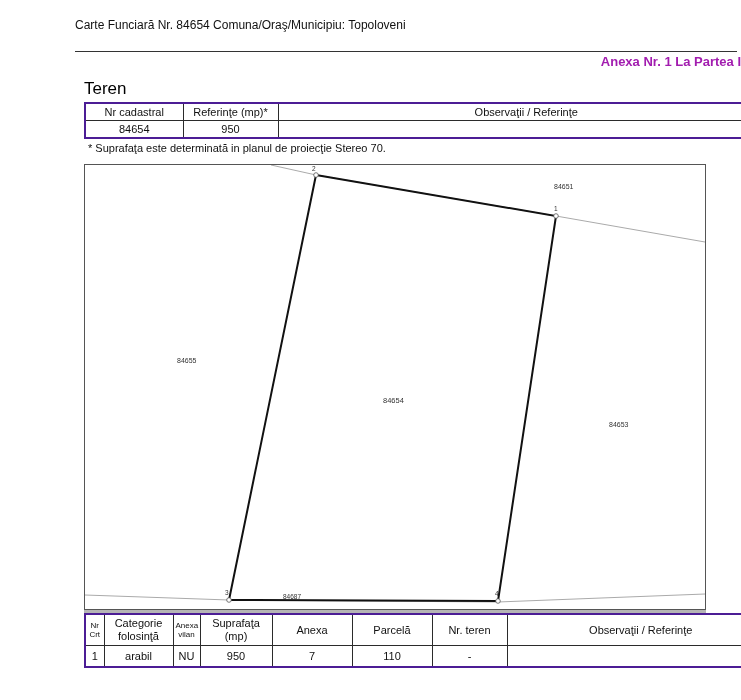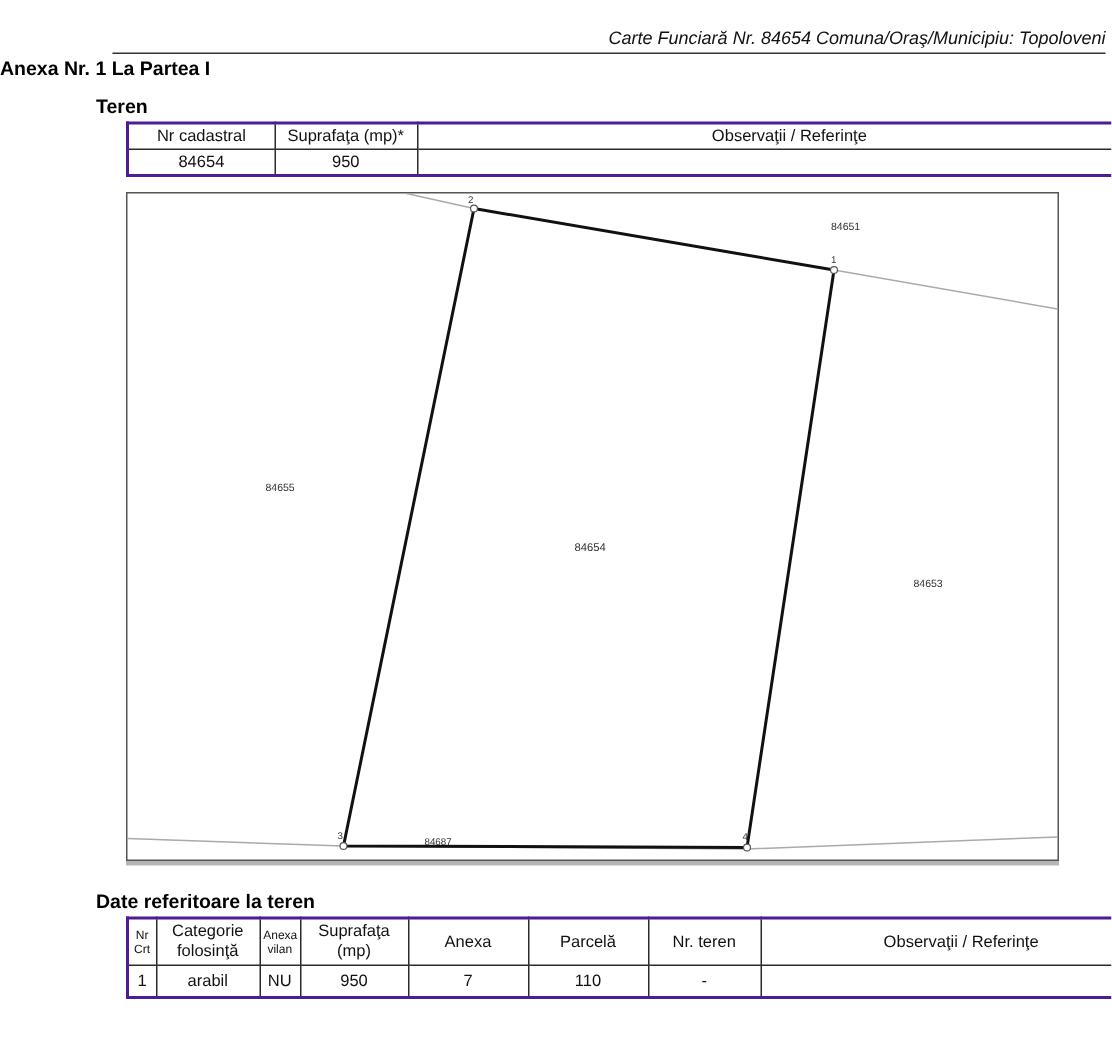--- a/index.html
+++ b/index.html
@@ -8,39 +8,37 @@
     width: 741px;
     height: 700px;
     overflow: hidden;
     background: #fff;
     color: #1a1a1a;
     font-family: "Liberation Sans", sans-serif;
   }
   
   .doc-header {
     margin: 18px 4px 0 75px;
-    padding-bottom: 3px;
+    padding-bottom: 19px;
     border-bottom: 1px solid #333;
-    text-align: right;
-    font-style: italic;
     font-size: 12px;
     color: #111;
   }
   .page-title {
     margin-top: 2px;
-    text-align: left;
+    text-align: right;
     font-size: 13px;
     font-weight: bold;
-    color: #000000;
+    color: #a21caf;
   }
   
   .section-heading {
-    margin: 10px 0 3px 64px;
-    font-size: 13px;
-    font-weight: bold;
+    margin: 10px 0 3px 84px;
+    font-size: 17px;
+    font-weight: normal;
     color: #000;
   }
   
   table.doc-table {
     margin-left: 84px;
     width: 692px;
     border-collapse: collapse;
     table-layout: fixed;
     font-size: 11px;
     color: #111;
@@ -110,31 +108,32 @@
 
   <table class="doc-table teren-table">
     <colgroup>
         <col style="width:98px">
         <col style="width:95px">
         <col>
       </colgroup>
     <tbody>
         <tr>
       <th>Nr cadastral</th>
-      <th>Suprafaţa (mp)*</th>
+      <th>Referinţe (mp)*</th>
       <th>Observaţii / Referinţe</th>
     </tr>
     <tr>
       <td>84654</td>
       <td>950</td>
       <td></td>
     </tr>
   </tbody>
     </table>
 
+  <div class="footnote">* Suprafaţa este determinată in planul de proiecţie Stereo 70.</div>
 
   <div class="map-wrap">
     <div class="map-box">
       <svg width="620" height="444" viewBox="0 0 620 444">
 
         <polyline points="186,0 231,10 471,51 620,77" fill="none" stroke="#aaaaaa" stroke-width="1"></polyline>
         <polyline points="0,430 144,435 413,437 620,429" fill="none" stroke="#aaaaaa" stroke-width="1"></polyline>
 
         <polygon points="231,10 471,51 413,436 144,435" fill="none" stroke="#111111" stroke-width="2"></polygon>
 
@@ -151,21 +150,20 @@
         <text class="map-label" x="92" y="198" font-size="7">84655</text>
         <text class="map-label" x="298" y="238" font-size="7.5" fill="#222">84654</text>
         <text class="map-label" x="524" y="262" font-size="7">84653</text>
         <text class="map-label" x="469" y="24" font-size="7">84651</text>
         <text class="map-label" x="198" y="434" font-size="6.5" fill="#222">84687</text>
       </svg>
     </div>
     <div class="map-bottom-strip"></div>
   </div>
 
-  <div class="section-heading" style="margin-top:16px">Date referitoare la teren</div>
 
   <table class="doc-table date-table">
     <colgroup>
       <col style="width:19px">
         <col style="width:69px">
         <col style="width:27px">
         <col style="width:72px">
       <col style="width:80px">
         <col style="width:80px">
         <col style="width:75px">

